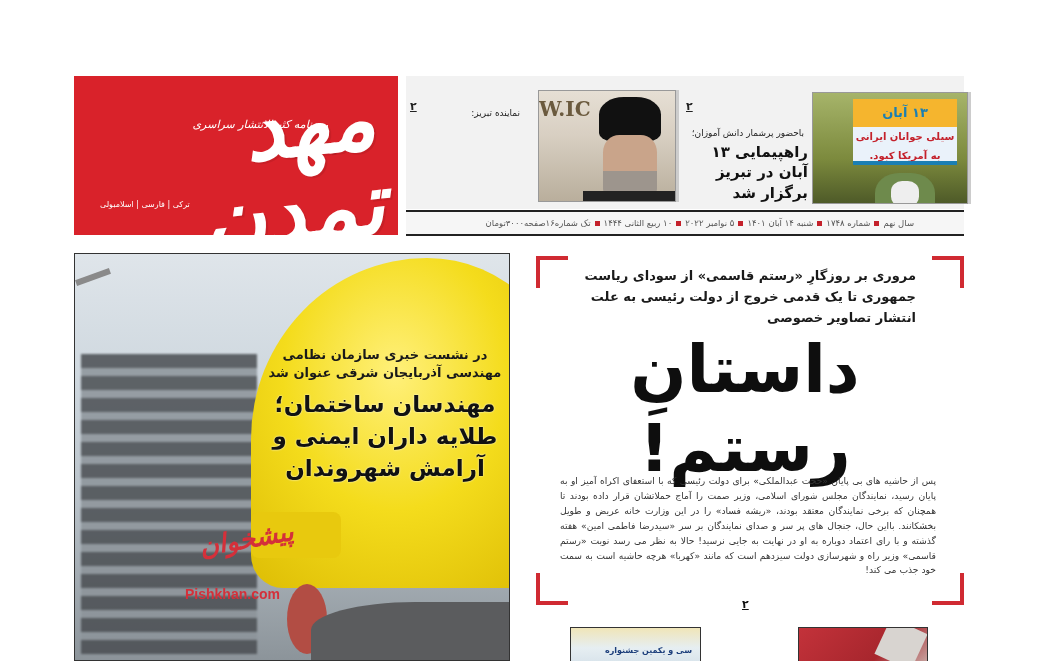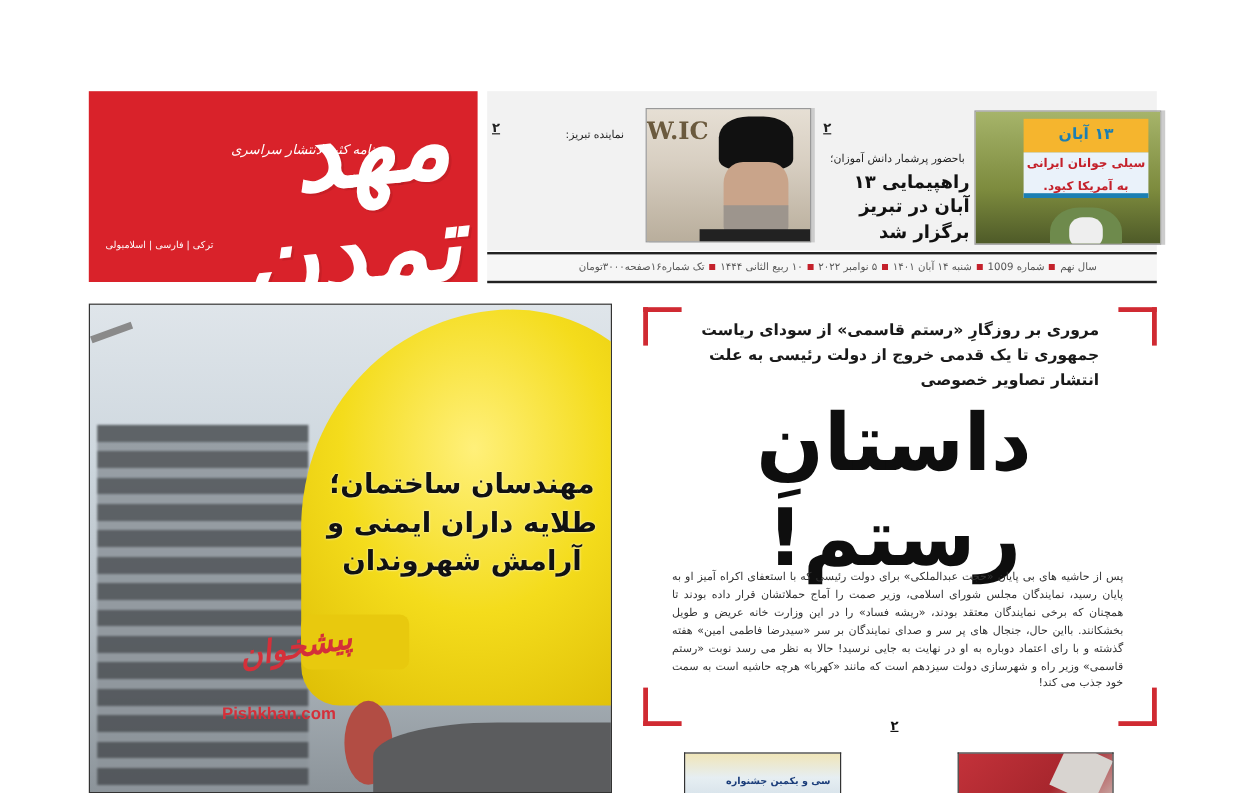--- a/index.html
+++ b/index.html
@@ -3,21 +3,21 @@
 <meta charset="utf-8">
 <style>
   * { margin:0; padding:0; box-sizing:border-box; }
   html, body { width:1040px; height:661px; overflow:hidden; background:#ffffff; }
   body { position:relative; font-family:"DejaVu Sans", sans-serif; color:#111; }
 
   
   .masthead { position:absolute; left:74px; top:76px; width:324px; height:159px; background:#d9222a; overflow:hidden; }
   .masthead .logo { position:absolute; right:18px; top:14px; color:#fff; font-family:"DejaVu Serif", serif; font-size:86px; font-weight:bold; font-style:italic; line-height:1; direction:rtl; transform:rotate(-6deg); text-shadow:2px 2px 0 rgba(0,0,0,0.08); }
   .masthead .tagline { position:absolute; right:70px; top:42px; color:#fff; font-size:11px; font-style:italic; direction:rtl; }
-  .masthead .langs { position:absolute; left:14px; bottom:26px; color:#fff; font-size:8px; direction:rtl; }
+  .masthead .langs { position:absolute; left:26px; bottom:26px; color:#fff; font-size:8px; direction:rtl; }
 
   
   .teasers { position:absolute; left:406px; top:76px; width:558px; height:133px; background:#f2f2f2; }
   .teaser { position:absolute; top:0; height:133px; }
   .teaser .pg { position:absolute; font-size:11px; font-weight:bold; text-decoration:underline; color:#222; }
   .teaser .kicker { position:absolute; font-size:9px; color:#222; direction:rtl; white-space:nowrap; }
   .teaser .title { position:absolute; font-size:15px; font-weight:bold; color:#111; direction:rtl; text-align:right; line-height:1.35; }
   .teaser .photo { position:absolute; border:1px solid #999; box-shadow:3px 0 0 #ccc; overflow:hidden; }
 
   .photo-cleric { background:linear-gradient(180deg,#e6dfd4 0%,#d8cfc2 40%,#b9ae9c 100%);padding-left:24px; }
@@ -100,30 +100,31 @@
     <div class="photo photo-rally" style="left:130px;top:16px;width:156px;height:112px;">
       <div class="banner-top">۱۳ آبان</div>
       <div class="banner-bot">سیلی جوانان ایرانی به آمریکا کبود.</div>
       <div class="person"></div>
       <div class="mask"></div>
     </div>
   </div>
 </div>
 
 <div class="infobar">
-  <span>سال نهم</span><span class="sep"></span><span>شماره 1009</span><span class="sep"></span><span>شنبه ۱۴ آبان ۱۴۰۱</span><span class="sep"></span><span>۵ نوامبر ۲۰۲۲</span><span class="sep"></span><span>۱۰ ربیع الثانی ۱۴۴۴</span><span class="sep"></span><span>تک شماره۱۶صفحه۳۰۰۰تومان</span>
+  <span>سال نهم</span><span class="sep"></span><span>شماره ۱۷۴۸</span><span class="sep"></span><span>شنبه ۱۴ آبان ۱۴۰۱</span><span class="sep"></span><span>۵ نوامبر ۲۰۲۲</span><span class="sep"></span><span>۱۰ ربیع الثانی ۱۴۴۴</span><span class="sep"></span><span>تک شماره۱۶صفحه۳۰۰۰تومان</span>
 </div>
 
 <div class="hero">
   <div class="crane"></div>
   <div class="building"></div>
   <div class="helmet"></div>
   <div class="brim"></div>
   <div class="ear"></div>
   <div class="collar"></div>
+  <div class="kicker">در نشست خبری سازمان نظامی مهندسی آذربایجان شرقی عنوان شد</div>
   <div class="headline">مهندسان ساختمان؛ طلایه داران ایمنی و آرامش شهروندان</div>
   <div class="wm-fa">پیشخوان</div>
   <div class="wm-en">Pishkhan.com</div>
 </div>
 
 <div class="frame-corner fc-tl"></div>
 <div class="frame-corner fc-tr"></div>
 <div class="frame-corner fc-bl"></div>
 <div class="frame-corner fc-br"></div>
 

